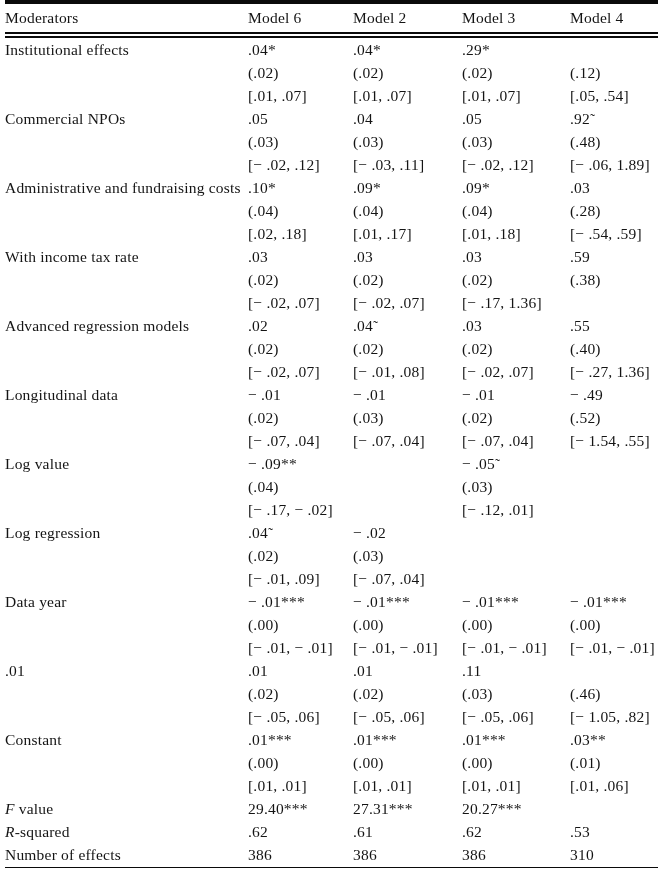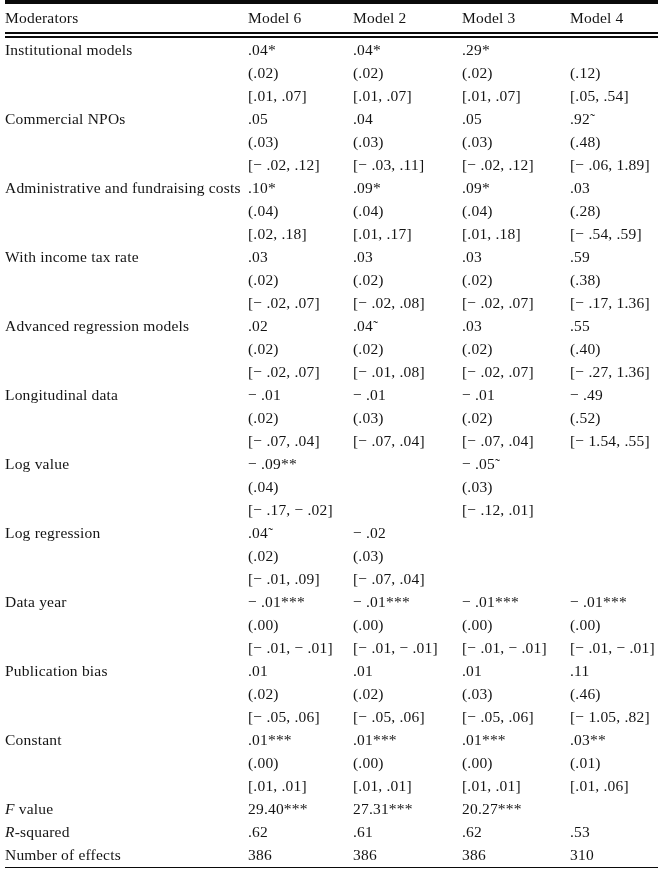--- a/index.html
+++ b/index.html
@@ -39,21 +39,21 @@
     <div class="c">Model 6</div>
     <div class="c">Model 2</div>
     <div class="c">Model 3</div>
     <div class="c">Model 4</div>
   </div>
 
   <div class="rule-header"></div>
 
   <div id="table-body">
       <div class="row">
-        <div class="c">Institutional models</div>
+        <div class="c">Institutional effects</div>
         <div class="c">.04*</div>
         <div class="c">.04*</div>
         <div class="c">.29*</div>
       </div>
       <div class="row">
         <div class="c"></div>
         <div class="c">(.02)</div>
         <div class="c">(.02)</div>
         <div class="c">(.02)</div>
         <div class="c">(.12)</div>
@@ -117,21 +117,20 @@
       <div class="row">
         <div class="c"></div>
         <div class="c">(.02)</div>
         <div class="c">(.02)</div>
         <div class="c">(.02)</div>
         <div class="c">(.38)</div>
       </div>
       <div class="row">
         <div class="c"></div>
         <div class="c">[− .02, .07]</div>
-        <div class="c">[− .02, .08]</div>
         <div class="c">[− .02, .07]</div>
         <div class="c">[− .17, 1.36]</div>
       </div>
       <div class="row">
         <div class="c">Advanced regression models</div>
         <div class="c">.02</div>
         <div class="c">.04˜</div>
         <div class="c">.03</div>
         <div class="c">.55</div>
       </div>
@@ -227,21 +226,20 @@
         <div class="c">(.00)</div>
       </div>
       <div class="row">
         <div class="c"></div>
         <div class="c">[− .01, − .01]</div>
         <div class="c">[− .01, − .01]</div>
         <div class="c">[− .01, − .01]</div>
         <div class="c">[− .01, − .01]</div>
       </div>
       <div class="row">
-        <div class="c">Publication bias</div>
         <div class="c">.01</div>
         <div class="c">.01</div>
         <div class="c">.01</div>
         <div class="c">.11</div>
       </div>
       <div class="row">
         <div class="c"></div>
         <div class="c">(.02)</div>
         <div class="c">(.02)</div>
         <div class="c">(.03)</div>

